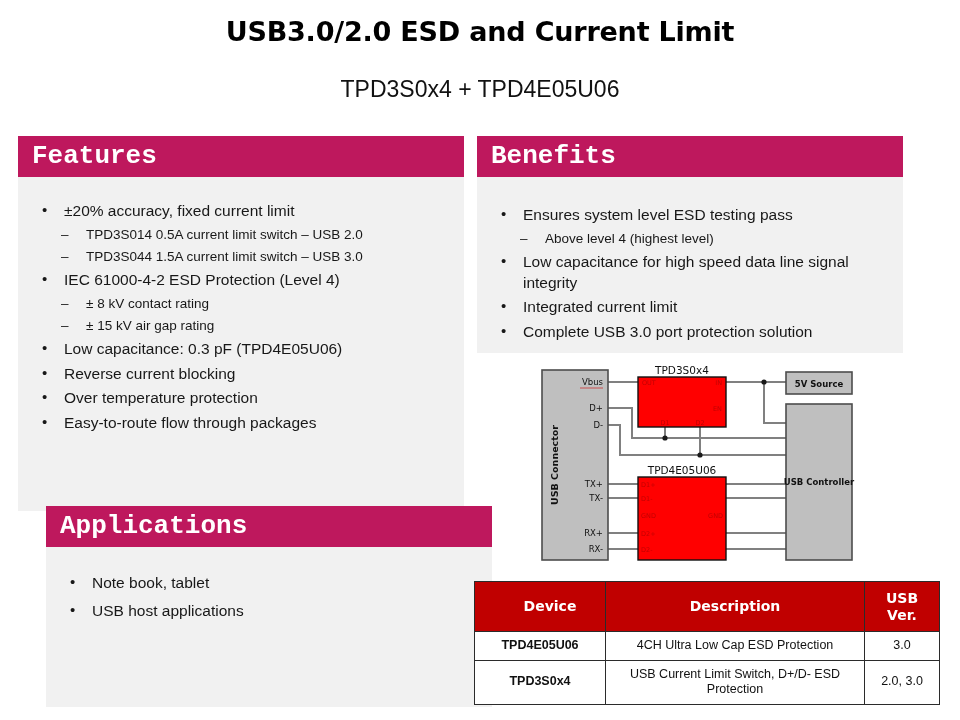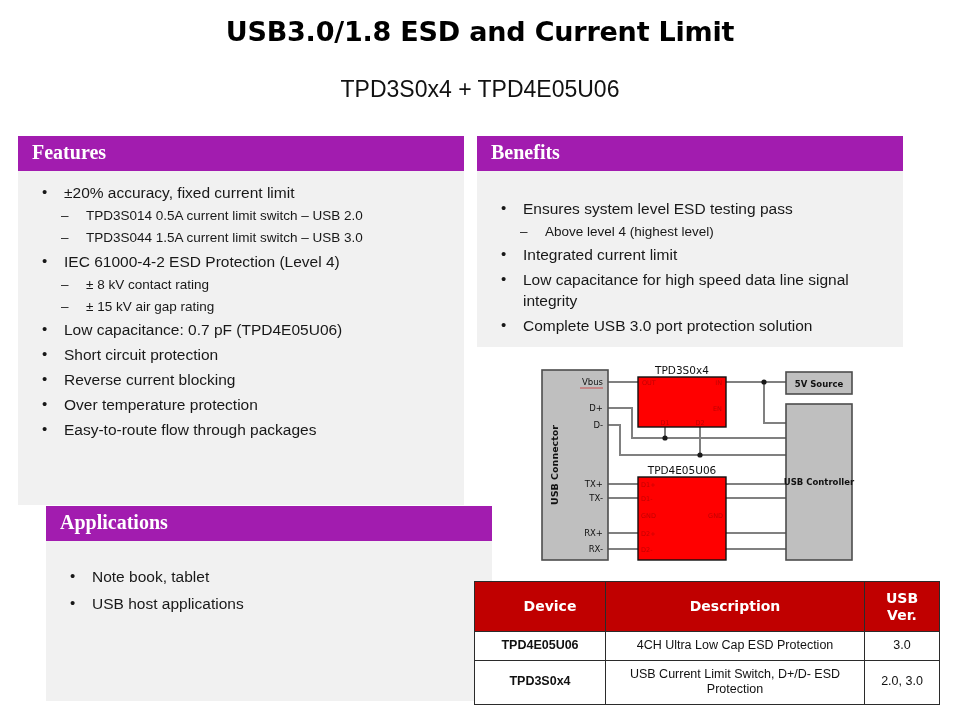--- a/index.html
+++ b/index.html
@@ -40,25 +40,25 @@
     text-align: center;
     font-family: "Liberation Sans", sans-serif;
     font-size: 23px;
     font-weight: normal;
     color: #111111;
   }
 
   
   .panel { position: absolute; }
   .panel-header {
-    background: #a21caf;
+    background: #be185d;
     color: #ffffff;
-    font-family: Liberation Serif, serif;
+    font-family: Liberation Mono, monospace;
     font-weight: bold;
-    font-size: 20px;
+    font-size: 26px;
     padding: 6px 0 7px 14px;
     line-height: 1.08;
   }
   .panel-body {
     background: #F1F1F1;
     padding: 10px 10px 10px 10px;
     box-sizing: border-box;
   }
 
   
@@ -96,21 +96,21 @@
     content: "\2013";
     position: absolute;
     left: 33px;
     top: 0;
     font-size: 13.5px;
     color: #181818;
   }
 
   
   #features-panel { left: 18px;  top: 136px; width: 446px; }
-  #features-panel .panel-body { height: 334px; padding-top: 12px; }
+  #features-panel .panel-body { height: 334px; padding-top: 24px; }
 
   #applications-panel { left: 18px; top: 506px; width: 446px; margin-left: 28px; }
   #applications-panel .panel-body { height: 160px; padding-top: 26px; }
   #applications-panel ul.bullets li { margin-bottom: 7px; }
 
   #benefits-panel { left: 477px; top: 136px; width: 426px; }
   #benefits-panel .panel-body { height: 176px; padding-top: 28px; }
 
   
   #diagram {
@@ -158,35 +158,34 @@
   }
   #device-table td.ver-cell { width: 62px; }
   #device-table th.col-device { width: 102px; padding-left: 24px; }
   #device-table th.col-ver { width: 62px; }
 </style>
 </head>
 <body>
 
 <div id="slide">
 
-  <div class="slide-title">USB3.0/1.8 ESD and Current Limit</div>
+  <div class="slide-title">USB3.0/2.0 ESD and Current Limit</div>
   <div class="slide-subtitle">TPD3S0x4 + TPD4E05U06</div>
 
   <div class="panel" id="features-panel">
     <div class="panel-header">Features</div>
     <div class="panel-body">
       <ul class="bullets" id="features-list">
           <li class="lvl1">±20% accuracy,  fixed current  limit</li>
           <li class="lvl2">TPD3S014 0.5A current limit  switch – USB 2.0</li>
           <li class="lvl2">TPD3S044 1.5A current limit  switch – USB 3.0</li>
           <li class="lvl1">IEC 61000-4-2  ESD  Protection (Level 4)</li>
           <li class="lvl2">± 8 kV contact rating</li>
           <li class="lvl2">± 15 kV air gap rating</li>
-          <li class="lvl1">Low capacitance: 0.7 pF (TPD4E05U06)</li>
-          <li class="lvl1">Short  circuit protection</li>
+          <li class="lvl1">Low capacitance: 0.3 pF (TPD4E05U06)</li>
           <li class="lvl1">Reverse current  blocking</li>
           <li class="lvl1">Over temperature protection</li>
           <li class="lvl1">Easy-to-route flow through  packages</li>
         </ul>
     </div>
   </div>
 
   <div class="panel" id="applications-panel">
     <div class="panel-header">Applications</div>
     <div class="panel-body">
@@ -196,22 +195,22 @@
         </ul>
     </div>
   </div>
 
   <div class="panel" id="benefits-panel">
     <div class="panel-header">Benefits</div>
     <div class="panel-body">
       <ul class="bullets" id="benefits-list">
           <li class="lvl1">Ensures system level ESD  testing pass</li>
           <li class="lvl2">Above level  4 (highest level)</li>
+          <li class="lvl1">Low capacitance for high speed data line signal integrity</li>
           <li class="lvl1">Integrated current  limit</li>
-          <li class="lvl1">Low capacitance for high speed data line signal integrity</li>
           <li class="lvl1">Complete USB 3.0 port protection solution</li>
         </ul>
     </div>
   </div>
 
   <div id="diagram">
     <svg width="324" height="202" viewBox="0 0 324 202" xmlns="http://www.w3.org/2000/svg">
 
       <g stroke="#808080" stroke-width="2" fill="none">
 

